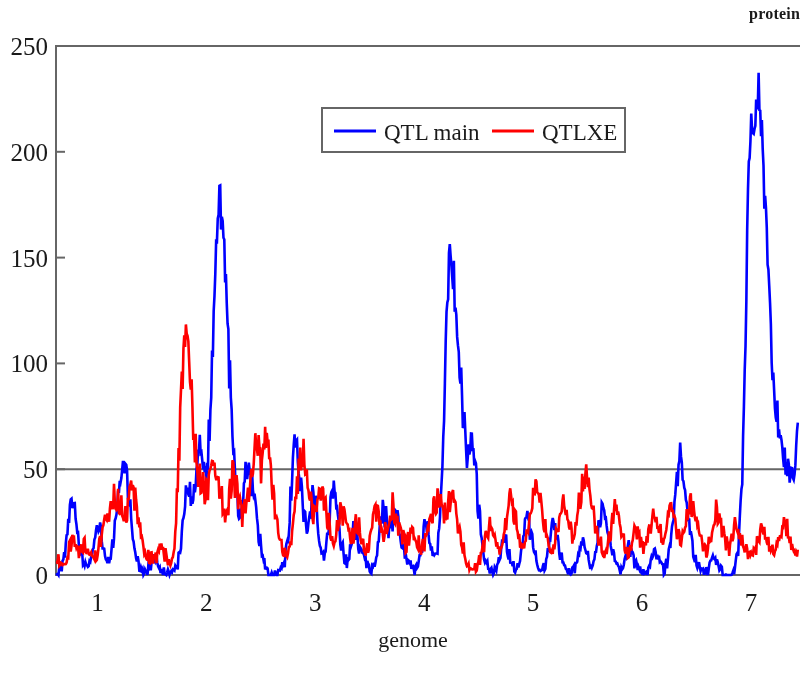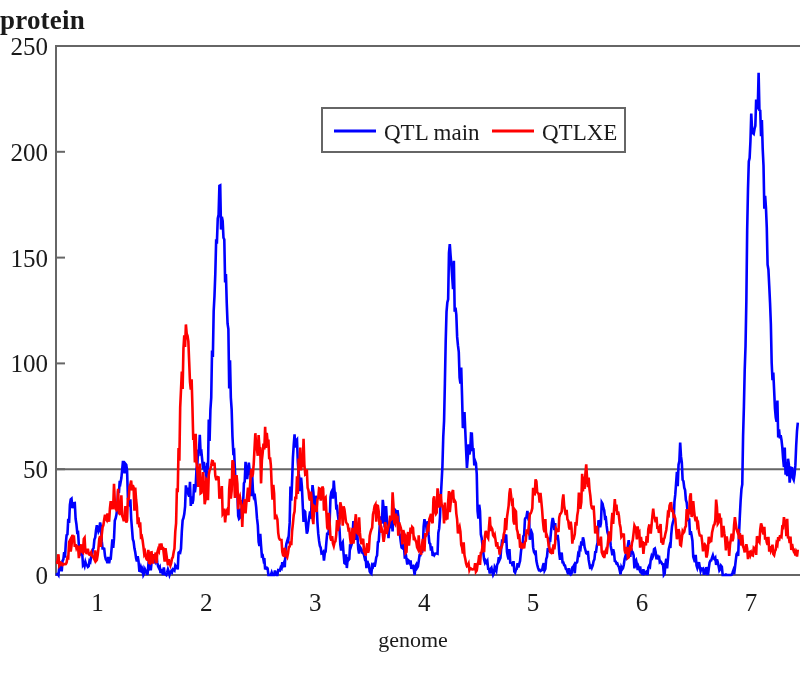--- a/index.html
+++ b/index.html
@@ -13,22 +13,22 @@
     height: 700px;
     background: #ffffff;
     font-family: "Liberation Serif", "DejaVu Serif", serif;
     overflow: hidden;
   }
   #chart-title {
     position: absolute;
     left: 0;
     top: 5px;
     width: 800px;
-    text-align: left;
-    font-size: 27px;
+    text-align: right;
+    font-size: 16px;
     font-weight: bold;
     color: #1a1a1a;
     letter-spacing: 0.2px;
     font-family: "Liberation Serif", "DejaVu Serif", serif;
   }
   #plot-svg {
     position: absolute;
     left: 0;
     top: 0;
   }

